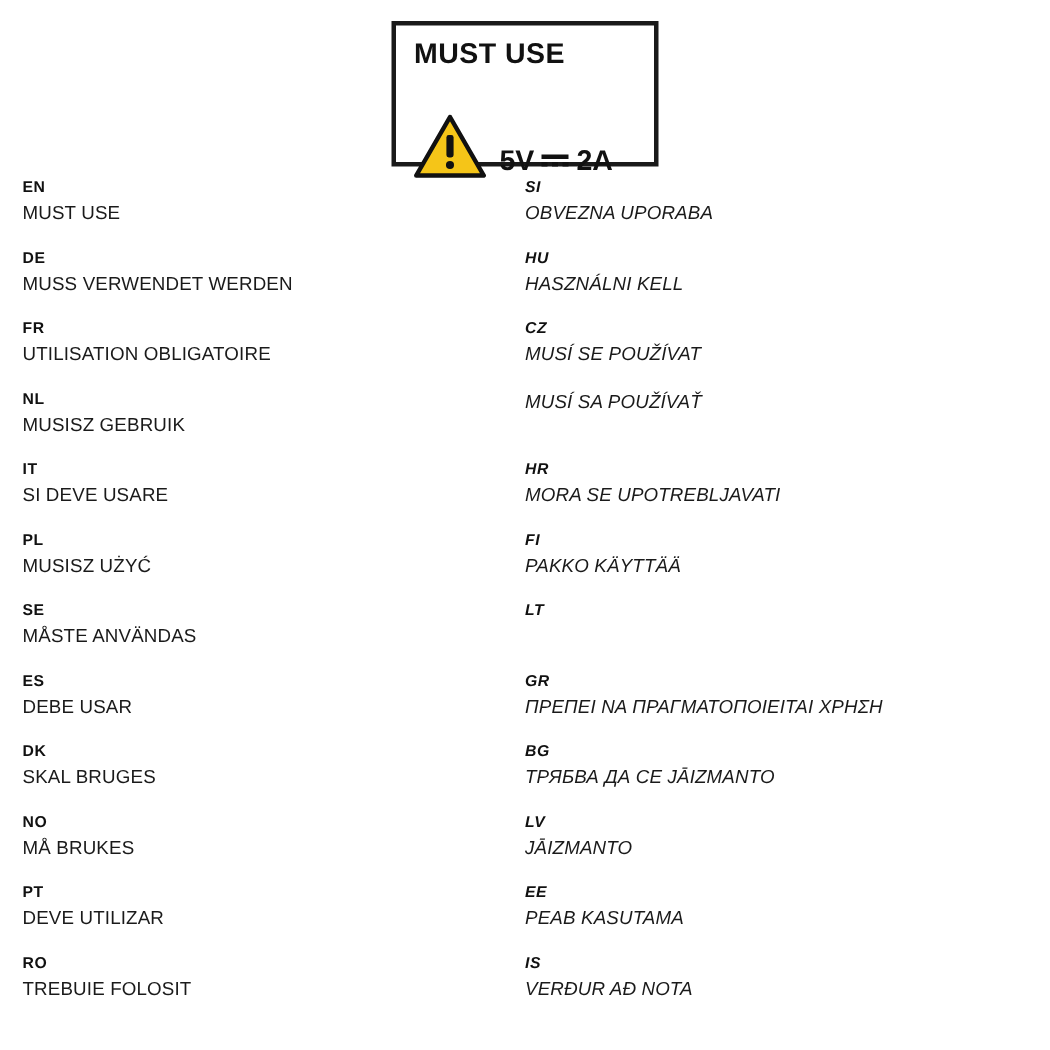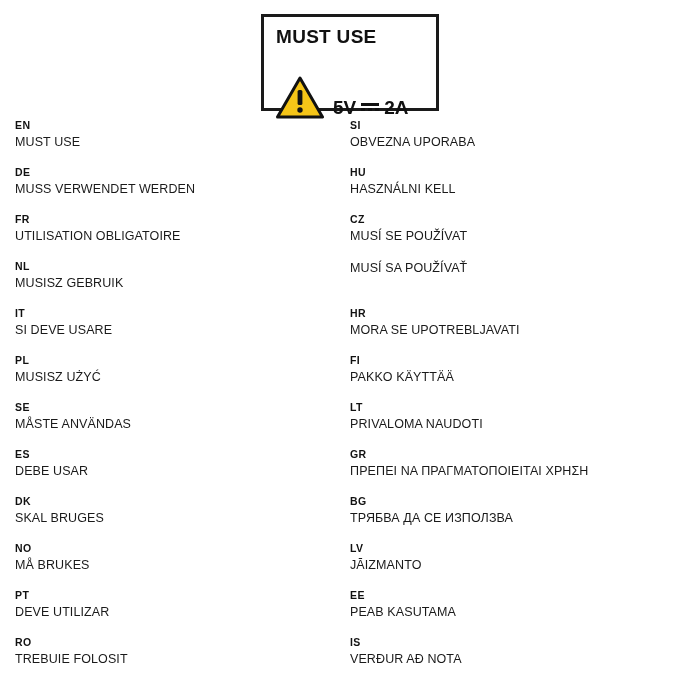--- a/index.html
+++ b/index.html
@@ -96,21 +96,21 @@
     left: 0;
     top: 118px;
     width: 700px;
     display: flex;
   }
   .col {
     width: 350px;
     box-sizing: border-box;
   }
   .col.left { padding-left: 15px; }
-  .col.right { padding-left: 0px; }
+  .col.right { padding-left: 0px; font-style: italic; }
 
   .entry {
     margin-bottom: 10px;
     height: 37px;
   }
   .lang-code {
     font-size: 10.5px;
     font-weight: bold;
     letter-spacing: 0.4px;
     color: #111111;
@@ -223,29 +223,28 @@
       <div class="entry">
         <div class="lang-code">HR</div>
         <div class="lang-text">MORA SE UPOTREBLJAVATI</div>
       </div>
       <div class="entry">
         <div class="lang-code">FI</div>
         <div class="lang-text">PAKKO KÄYTTÄÄ</div>
       </div>
       <div class="entry">
         <div class="lang-code">LT</div>
-        <div class="lang-text">PRIVALOMA NAUDOTI</div>
       </div>
       <div class="entry">
         <div class="lang-code">GR</div>
         <div class="lang-text">ΠΡΕΠΕΙ ΝΑ ΠΡΑΓΜΑΤΟΠΟΙΕΙΤΑΙ ΧΡΗΣΗ</div>
       </div>
       <div class="entry">
         <div class="lang-code">BG</div>
-        <div class="lang-text">ТРЯБВА ДА СЕ ИЗПОЛЗВА</div>
+        <div class="lang-text">ТРЯБВА ДА СЕ JĀIZMANTO</div>
       </div>
       <div class="entry">
         <div class="lang-code">LV</div>
         <div class="lang-text">JĀIZMANTO</div>
       </div>
       <div class="entry">
         <div class="lang-code">EE</div>
         <div class="lang-text">PEAB KASUTAMA</div>
       </div>
       <div class="entry">

